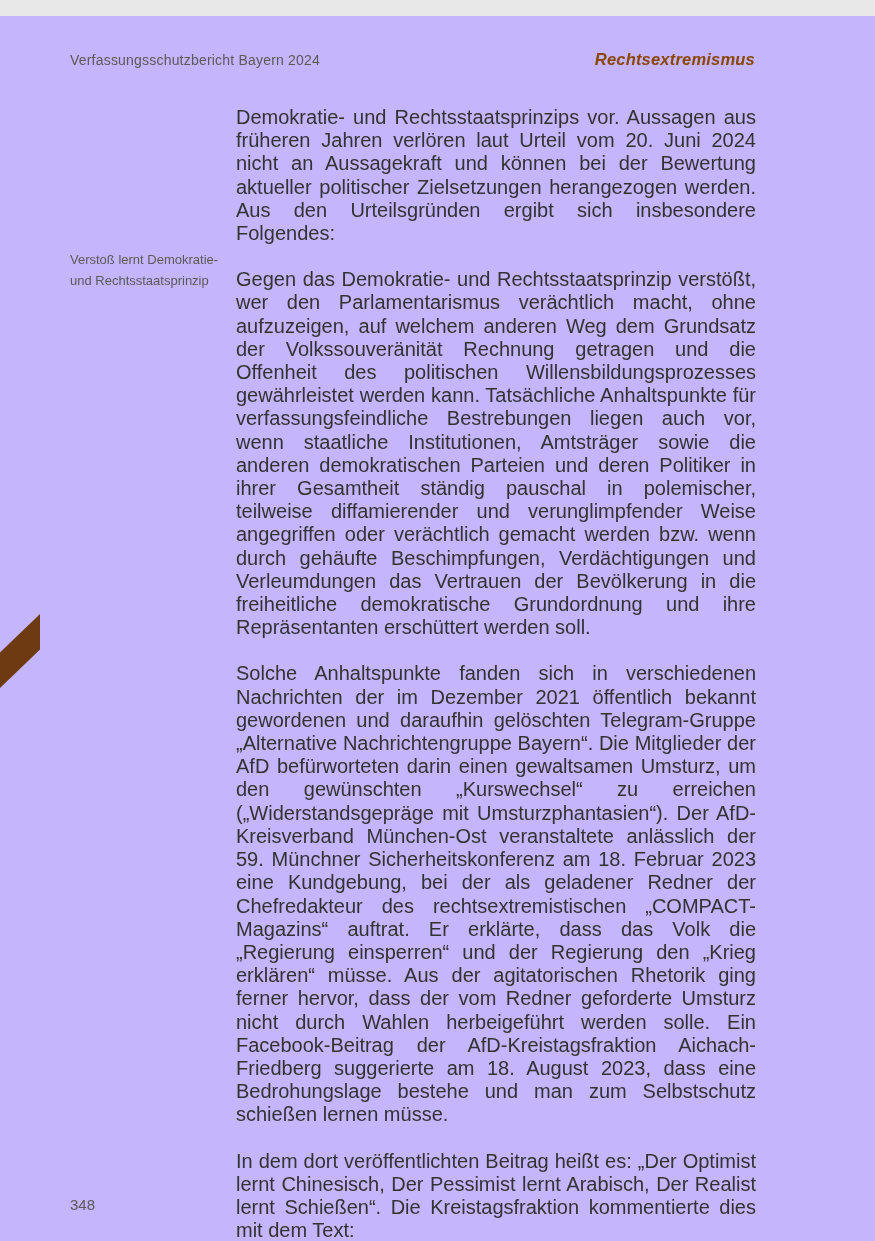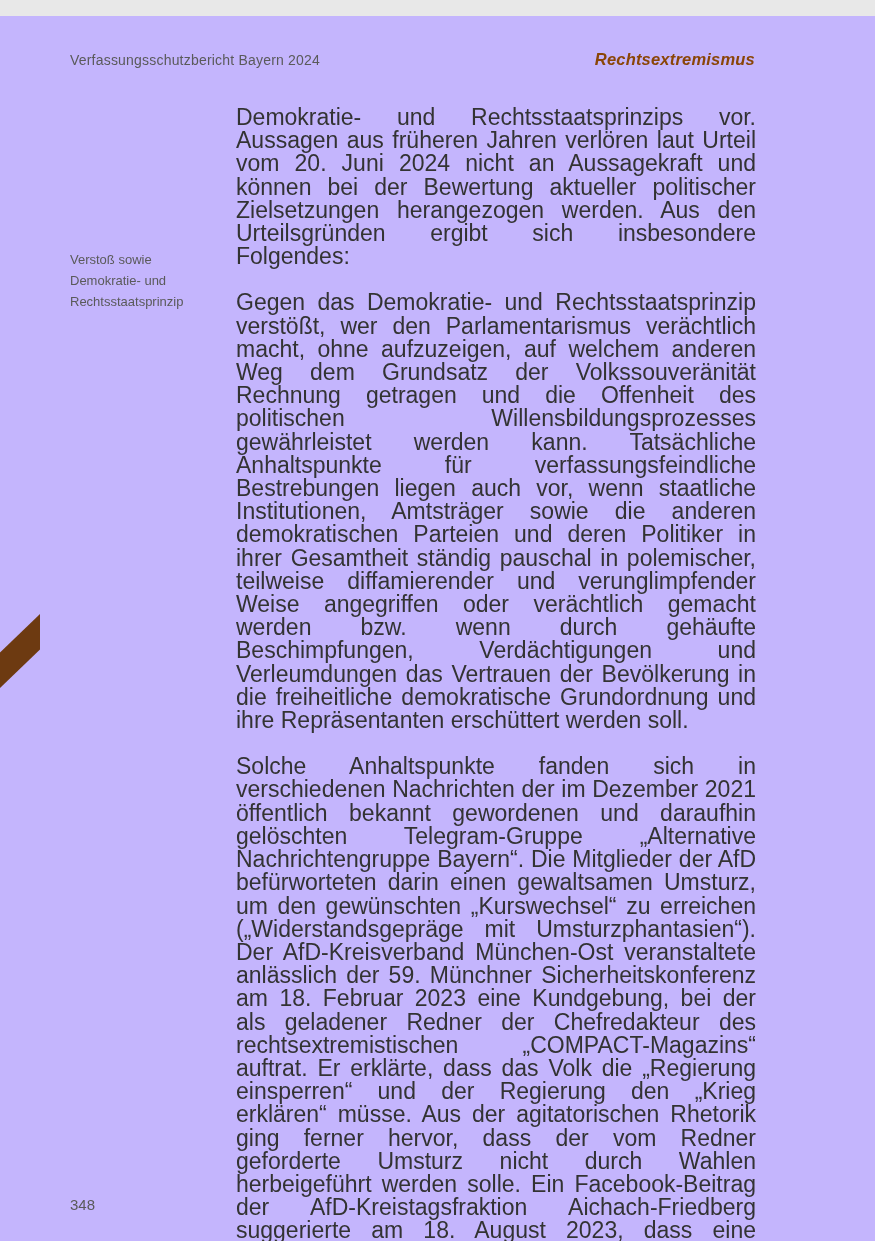--- a/index.html
+++ b/index.html
@@ -31,21 +31,21 @@
   }
   .margin-note{
     position:absolute;left:70px;top:233px;width:155px;
     font-size:13px;line-height:21px;color:var(--muted);
   }
   .content{
     position:absolute;left:236px;top:90px;width:520px;
   }
   .content p{
     margin:0 0 23px 0;
-    font-size:23px;line-height:23.2px;
+    font-size:20px;line-height:23.2px;
     color:var(--text);
     text-align:justify;
     hyphens:auto;
     -webkit-hyphens:auto;
   }
   .margin-triangle{
     position:absolute;left:0;top:598px;width:40px;height:74px;
     background:var(--triangle);
     clip-path:polygon(0 52%,100% 0,100% 48%,0 100%);
   }
@@ -60,26 +60,27 @@
 </style>
 </head>
 <body>
 
 <div class="page">
 
   <div class="header-left">Verfassungsschutzbericht Bayern 2024</div>
 
   <div class="header-right">Rechtsextremismus</div>
 
-  <div class="margin-note">Verstoß sowie Demokratie- und Rechtsstaatsprinzip</div>
+  <div class="margin-note">Verstoß lernt Demokratie- und Rechtsstaatsprinzip</div>
 
   <div class="content">
     <p>Demokratie- und Rechtsstaatsprinzips vor. Aussagen aus früheren Jahren verlören laut Urteil vom 20. Juni 2024 nicht an Aussagekraft und können bei der Bewertung aktueller politischer Zielsetzungen herangezogen werden. Aus den Urteilsgründen ergibt sich insbesondere Folgendes:</p>
     <p>Gegen das Demokratie- und Rechtsstaatsprinzip verstößt, wer den Parlamentarismus verächtlich macht, ohne aufzuzeigen, auf welchem anderen Weg dem Grundsatz der Volkssouveränität Rechnung getragen und die Offenheit des politischen Willensbildungsprozesses gewährleistet werden kann. Tatsächliche Anhaltspunkte für verfassungsfeindliche Bestrebungen liegen auch vor, wenn staatliche Institutionen, Amtsträger sowie die anderen demokratischen Parteien und deren Politiker in ihrer Gesamtheit ständig pauschal in polemischer, teilweise diffamierender und verunglimpfender Weise angegriffen oder verächtlich gemacht werden bzw. wenn durch gehäufte Beschimpfungen, Verdächtigungen und Verleumdungen das Vertrauen der Bevölkerung in die freiheitliche demokratische Grundordnung und ihre Repräsentanten erschüttert werden soll.</p>
     <p>Solche Anhaltspunkte fanden sich in verschiedenen Nachrichten der im Dezember 2021 öffentlich bekannt gewordenen und daraufhin gelöschten Telegram-Gruppe „Alternative Nachrichtengruppe Bayern“. Die Mitglieder der AfD befürworteten darin einen gewaltsamen Umsturz, um den gewünschten „Kurswechsel“ zu erreichen („Widerstandsgepräge mit Umsturzphantasien“). Der AfD-Kreisverband München-Ost veranstaltete anlässlich der 59. Münchner Sicherheitskonferenz am 18. Februar 2023 eine Kundgebung, bei der als geladener Redner der Chefredakteur des rechtsextremistischen „COMPACT-Magazins“ auftrat. Er erklärte, dass das Volk die „Regierung einsperren“ und der Regierung den „Krieg erklären“ müsse. Aus der agitatorischen Rhetorik ging ferner hervor, dass der vom Redner geforderte Umsturz nicht durch Wahlen herbeigeführt werden solle. Ein Facebook-Beitrag der AfD-Kreistagsfraktion Aichach-Friedberg suggerierte am 18. August 2023, dass eine Bedrohungslage bestehe und man zum Selbstschutz schießen lernen müsse.</p>
+    <p>In dem dort veröffentlichten Beitrag heißt es: „Der Optimist lernt Chinesisch, Der Pessimist lernt Arabisch, Der Realist lernt Schießen“. Die Kreistagsfraktion kommentierte dies mit dem Text:</p>
   </div>
 
   <div class="margin-triangle"></div>
 
   <div class="page-number">348</div>
 
   <div class="footer-bar"></div>
 
 </div>
 

